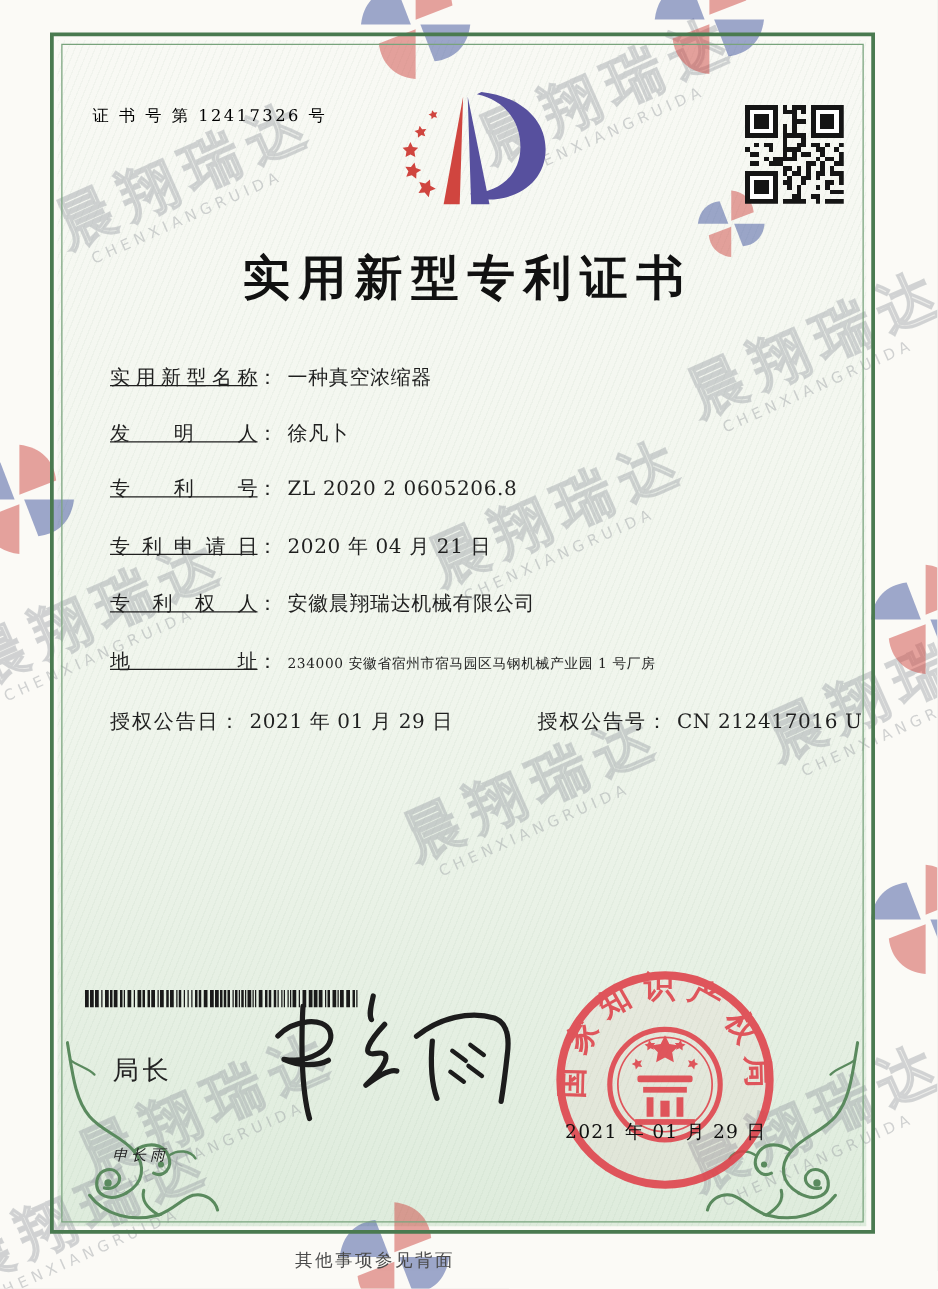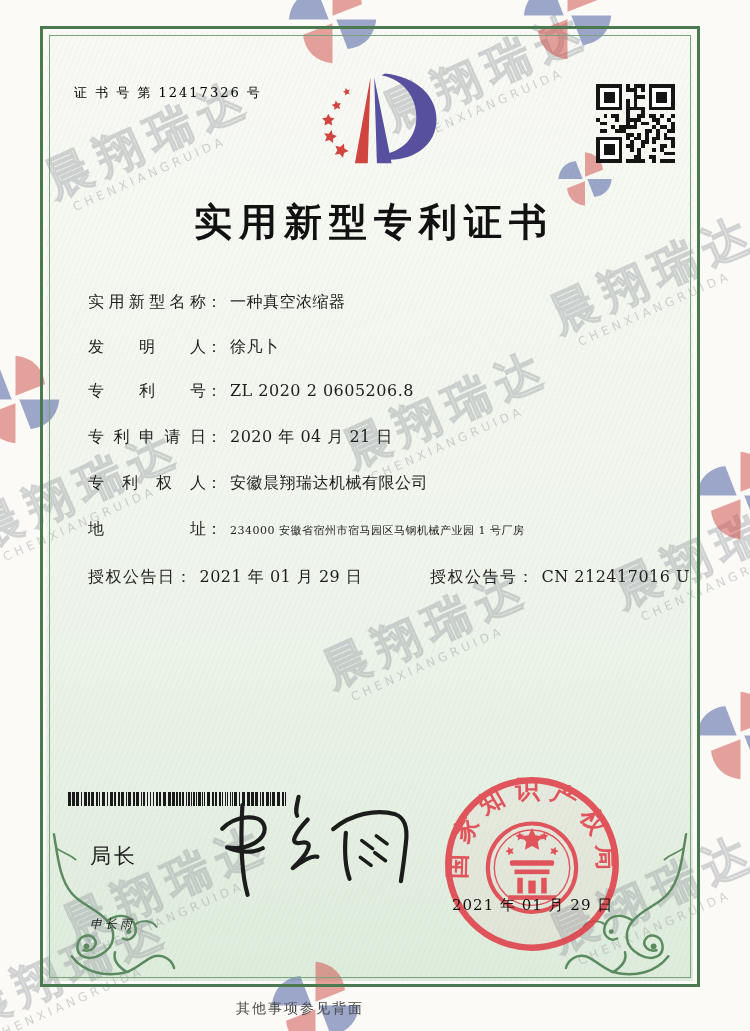--- a/index.html
+++ b/index.html
@@ -34,21 +34,21 @@
   .cert-no{position:absolute;left:74px;top:84px;z-index:3;font-size:13px;letter-spacing:2px;color:#000000;}
   .logo{position:absolute;left:300px;top:68px;width:152px;height:110px;z-index:3;}
   .qr{position:absolute;left:596px;top:84px;width:79px;height:79px;z-index:3;}
   .title{position:absolute;left:40px;top:197px;width:668px;z-index:3;text-align:center;
     font-size:38px;font-weight:700;letter-spacing:7px;color:#111;}
 
   
   .fields{position:absolute;left:88px;top:292px;width:580px;z-index:3;}
   .frow{position:absolute;left:0;white-space:nowrap;font-size:16px;color:#1f1f1f;}
   .r0{top:0}.r1{top:45px}.r2{top:89px}.r3{top:135px}.r4{top:181px}.r5{top:227px}
-  .flabel{display:inline-block;width:118px;text-align:justify;text-align-last:justify;}
+  .flabel{display:inline-block;width:118px;text-align:justify;text-align-last:justify;text-decoration:underline;}
   .fvalue{margin-left:8px;letter-spacing:.5px;}
   .r5 .fvalue{font-size:11px;text-align:right;}
   .grant-row{position:absolute;left:88px;top:567px;width:600px;z-index:3;font-size:16px;color:#1f1f1f;white-space:nowrap;}
   .grant-no{position:absolute;left:342px;top:0;}
   .glabel{letter-spacing:1.5px;}
 
   
   .body-text{position:absolute;left:88px;top:593px;width:578px;z-index:3;font-size:15px;line-height:24.5px;color:#2a2a2a;font-style:oblique 7deg;}
   .body-text p{margin:0;text-indent:2em;text-align:justify;}
 

